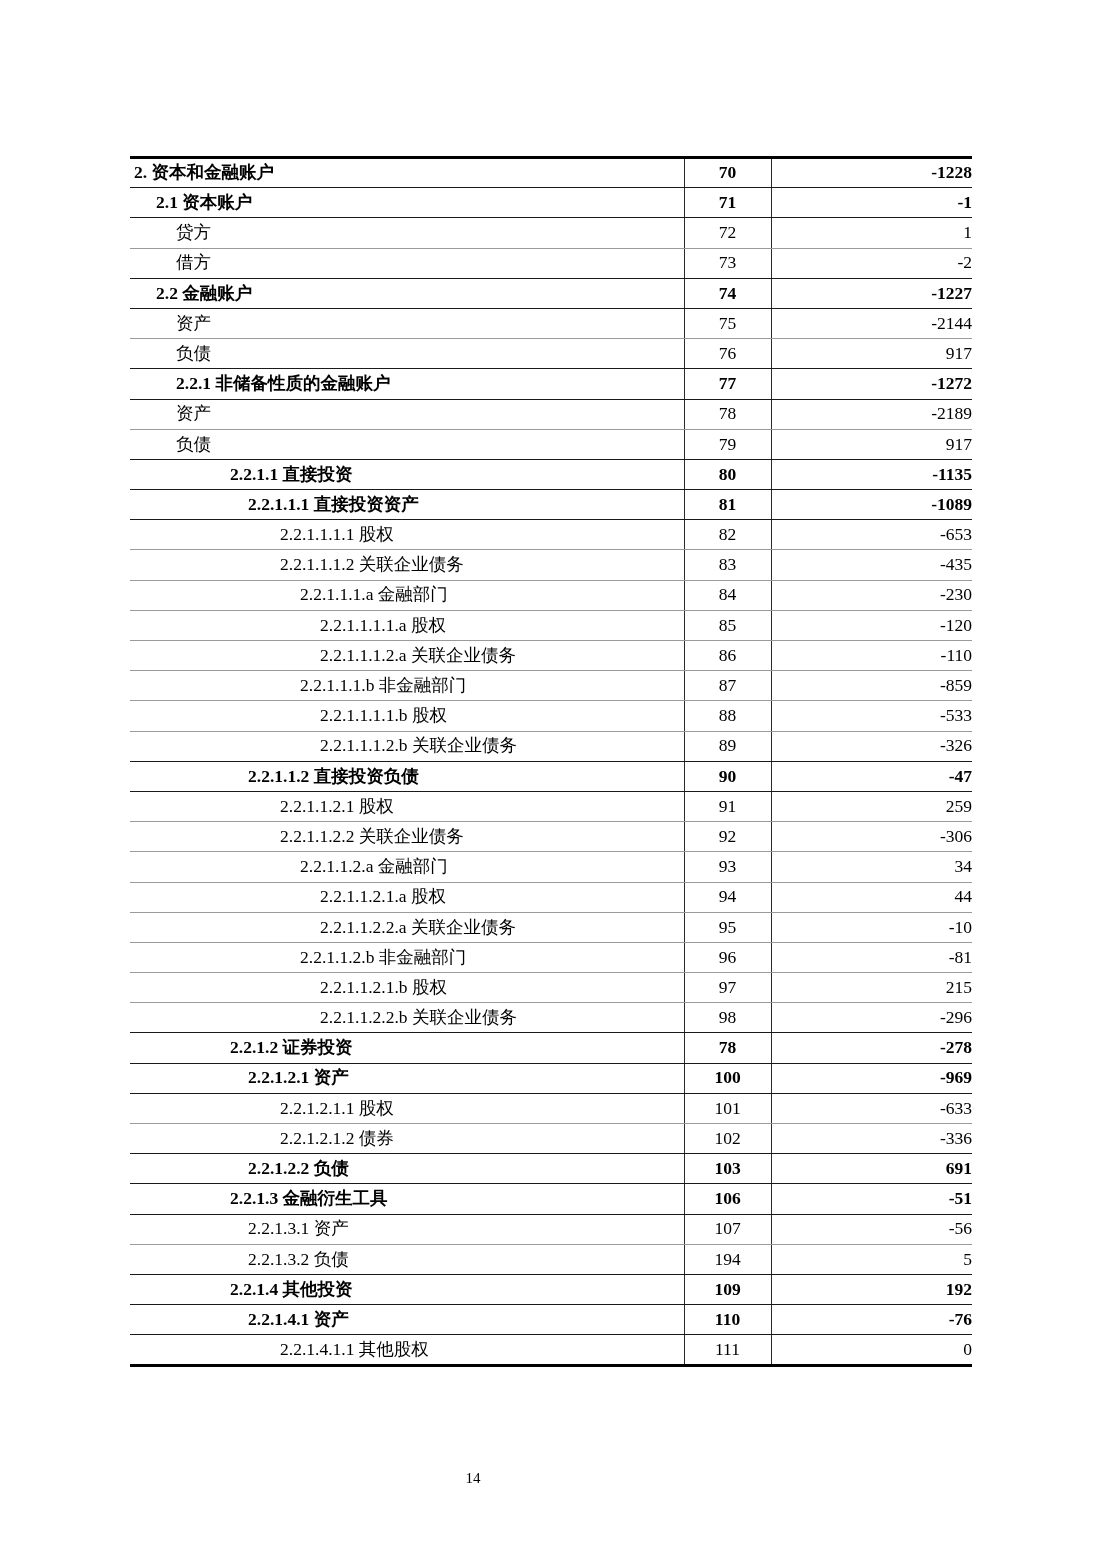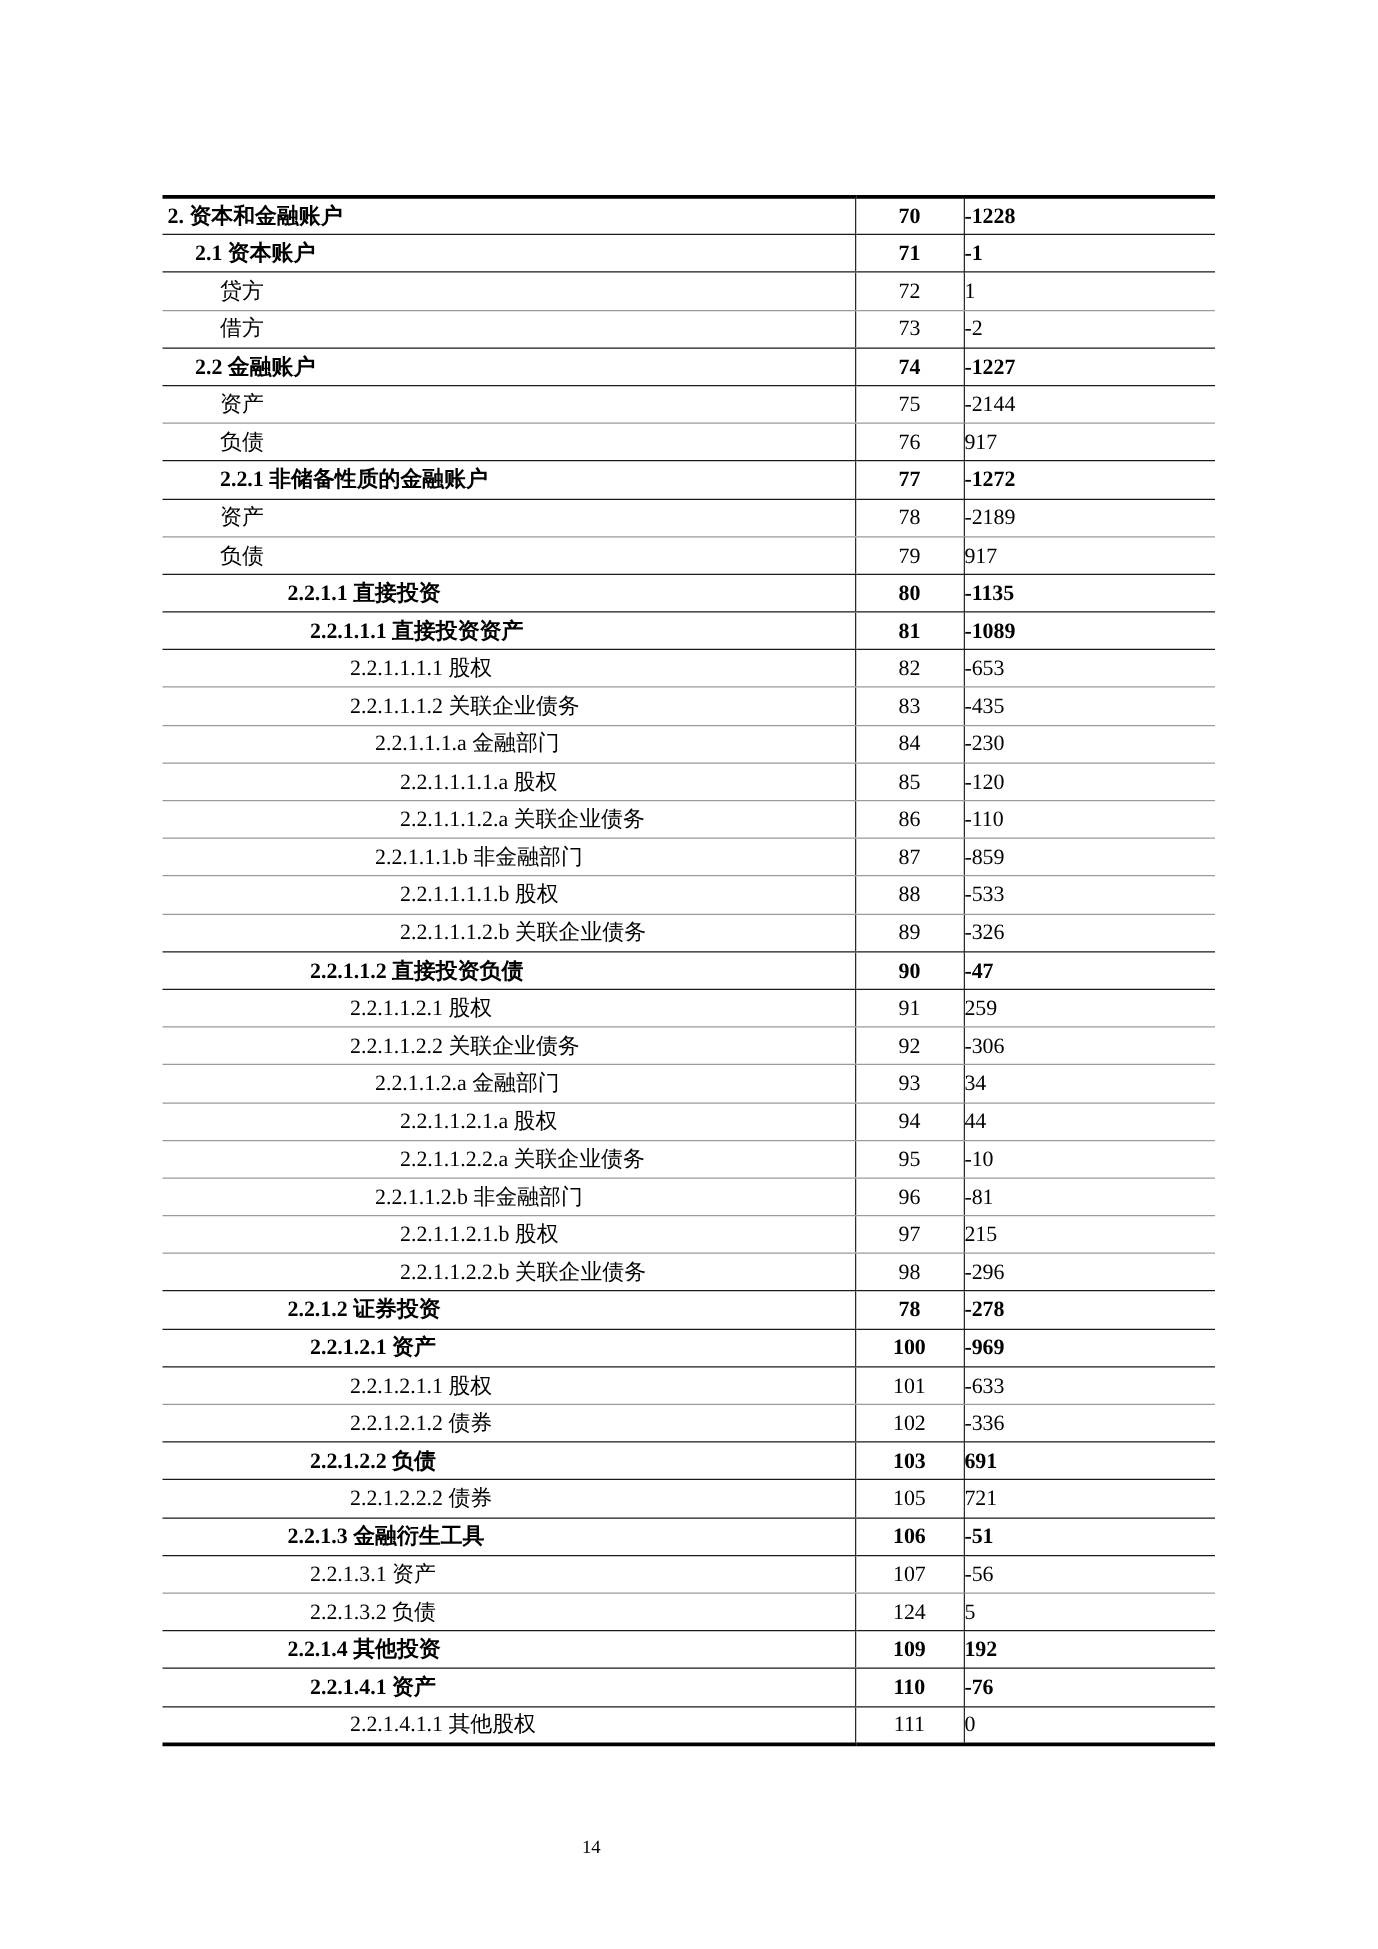--- a/index.html
+++ b/index.html
@@ -48,21 +48,21 @@
     white-space: nowrap;
   }
 
   
   #bop-table td.cell-code {
     border-left: 1px solid #2a2a2a;
     border-right: 1px solid #2a2a2a;
     text-align: center;
   }
   #bop-table td.cell-value {
-    text-align: left;
+    text-align: right;
   }
   #bop-table td.cell-label {
     text-align: left;
   }
 
   
   #bop-table tr.bold td {
     font-weight: bold;
     border-top-color: #1a1a1a;
     border-bottom-color: #1a1a1a;
@@ -270,38 +270,33 @@
         <tr class="before-bold">
           <td class="cell-label ind6">2.2.1.2.1.2  债券</td>
           <td class="cell-code">102</td>
           <td class="cell-value">-336</td>
         </tr>
         <tr class="bold">
           <td class="cell-label ind5">2.2.1.2.2  负债</td>
           <td class="cell-code">103</td>
           <td class="cell-value">691</td>
         </tr>
-        <tr class="before-bold">
-          <td class="cell-label ind6">2.2.1.2.2.2  债券</td>
-          <td class="cell-code">105</td>
-          <td class="cell-value">721</td>
-        </tr>
         <tr class="bold">
           <td class="cell-label ind4">2.2.1.3  金融衍生工具</td>
           <td class="cell-code">106</td>
           <td class="cell-value">-51</td>
         </tr>
         <tr class="after-bold">
           <td class="cell-label ind5">2.2.1.3.1  资产</td>
           <td class="cell-code">107</td>
           <td class="cell-value">-56</td>
         </tr>
         <tr class="before-bold">
           <td class="cell-label ind5">2.2.1.3.2  负债</td>
-          <td class="cell-code">124</td>
+          <td class="cell-code">194</td>
           <td class="cell-value">5</td>
         </tr>
         <tr class="bold before-bold">
           <td class="cell-label ind4">2.2.1.4  其他投资</td>
           <td class="cell-code">109</td>
           <td class="cell-value">192</td>
         </tr>
         <tr class="bold after-bold">
           <td class="cell-label ind5">2.2.1.4.1  资产</td>
           <td class="cell-code">110</td>

